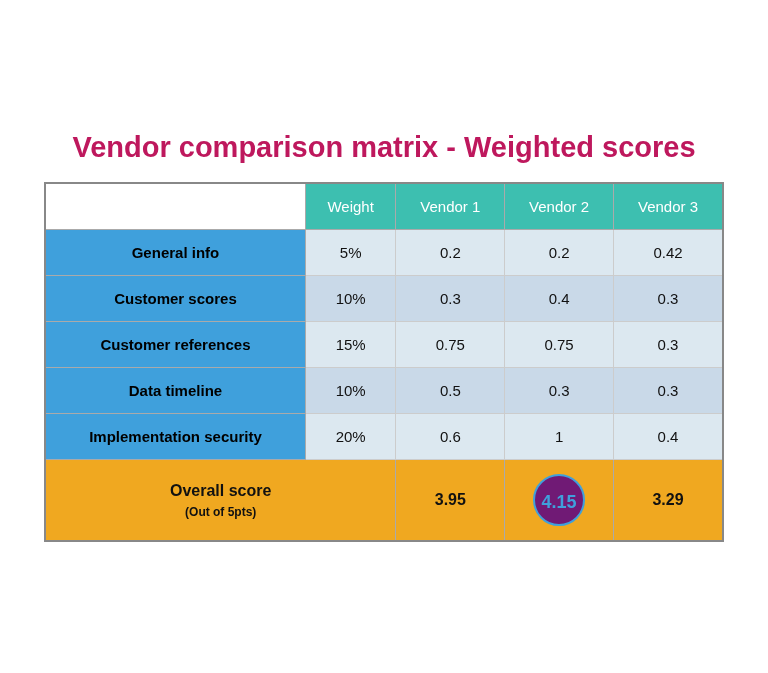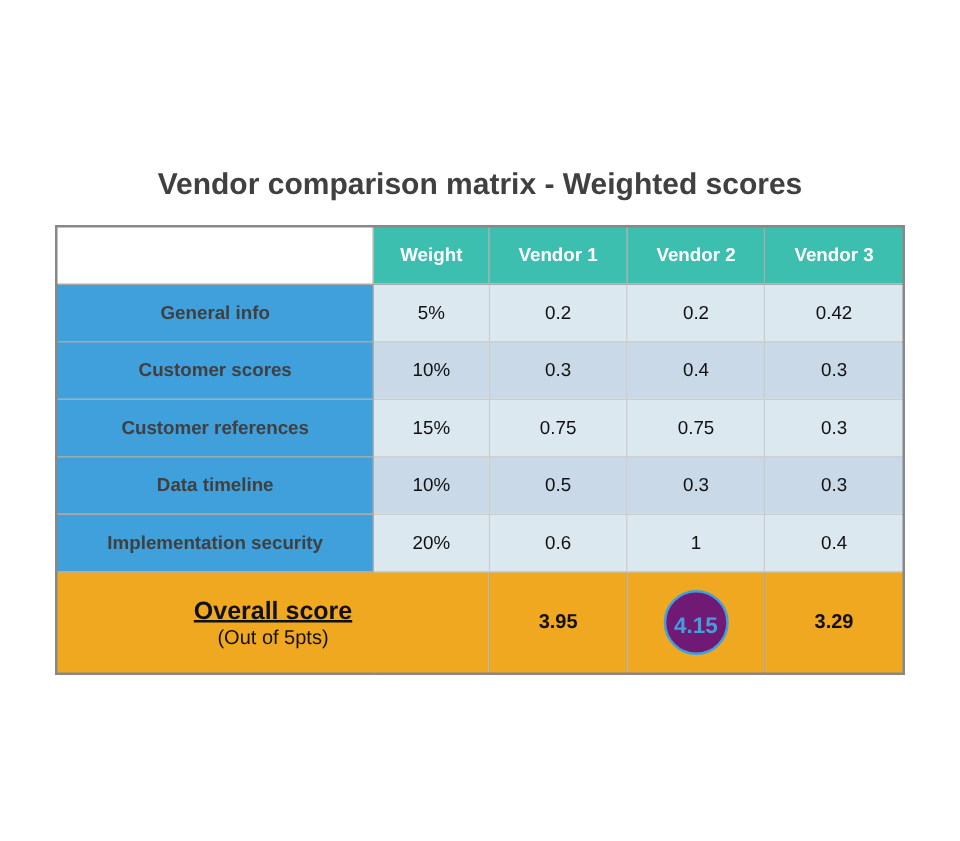--- a/index.html
+++ b/index.html
@@ -13,37 +13,37 @@
       min-height: 673px;
       width: 768px;
     }
 
     .container {
       width: 720px;
       padding: 20px;
     }
 
     .page-title {
-      font-size: 24px;
+      font-size: 29px;
       font-weight: bold;
       text-align: center;
       margin-bottom: 18px;
-      color: #404040;
+      color: #be185d;
     }
 
     table {
       width: 100%;
       border-collapse: collapse;
       border: 2px solid #888;
     }
 
     thead tr th {
       background-color: #3dbfb0;
       color: #fff;
-      font-weight: bold;
+      font-weight: normal;
       font-size: 15px;
       padding: 14px 10px;
       text-align: center;
       border: 1px solid #aaa;
     }
 
     thead tr th:first-child {
       background-color: #fff;
       border: none;
       border-right: 1px solid #aaa;
@@ -53,21 +53,21 @@
       border: 1px solid #ccc;
       text-align: center;
       font-size: 15px;
       padding: 14px 10px;
       background-color: #dce8f0;
       color: #111;
     }
 
     tbody tr td:first-child {
       background-color: #3fa0dc;
-      color: #404040;
+      color: #000000;
       font-weight: bold;
       font-size: 15px;
       text-align: center;
       padding: 14px 10px;
       border: 1px solid #aaa;
     }
 
     tbody tr:nth-child(even) td:not(:first-child) {
       background-color: #c9d9e8;
     }
@@ -82,28 +82,27 @@
       text-align: center;
     }
 
     .footer-row td:first-child {
       background-color: #f0a820 !important;
       color: #111 !important;
     }
 
     .overall-label {
       font-weight: bold;
-      font-size: 20px;
+      font-size: 16px;
       line-height: 1.3;
-      text-decoration: underline;
     }
 
     .overall-sub {
-      font-size: 16px;
-      font-weight: normal;
+      font-size: 12px;
+      font-weight: bold;
     }
 
     .highlighted-score {
       display: inline-block;
       width: 52px;
       height: 52px;
       line-height: 52px;
       border-radius: 50%;
       border: 2px solid #3fa0dc;
       color: #3fa0dc;

